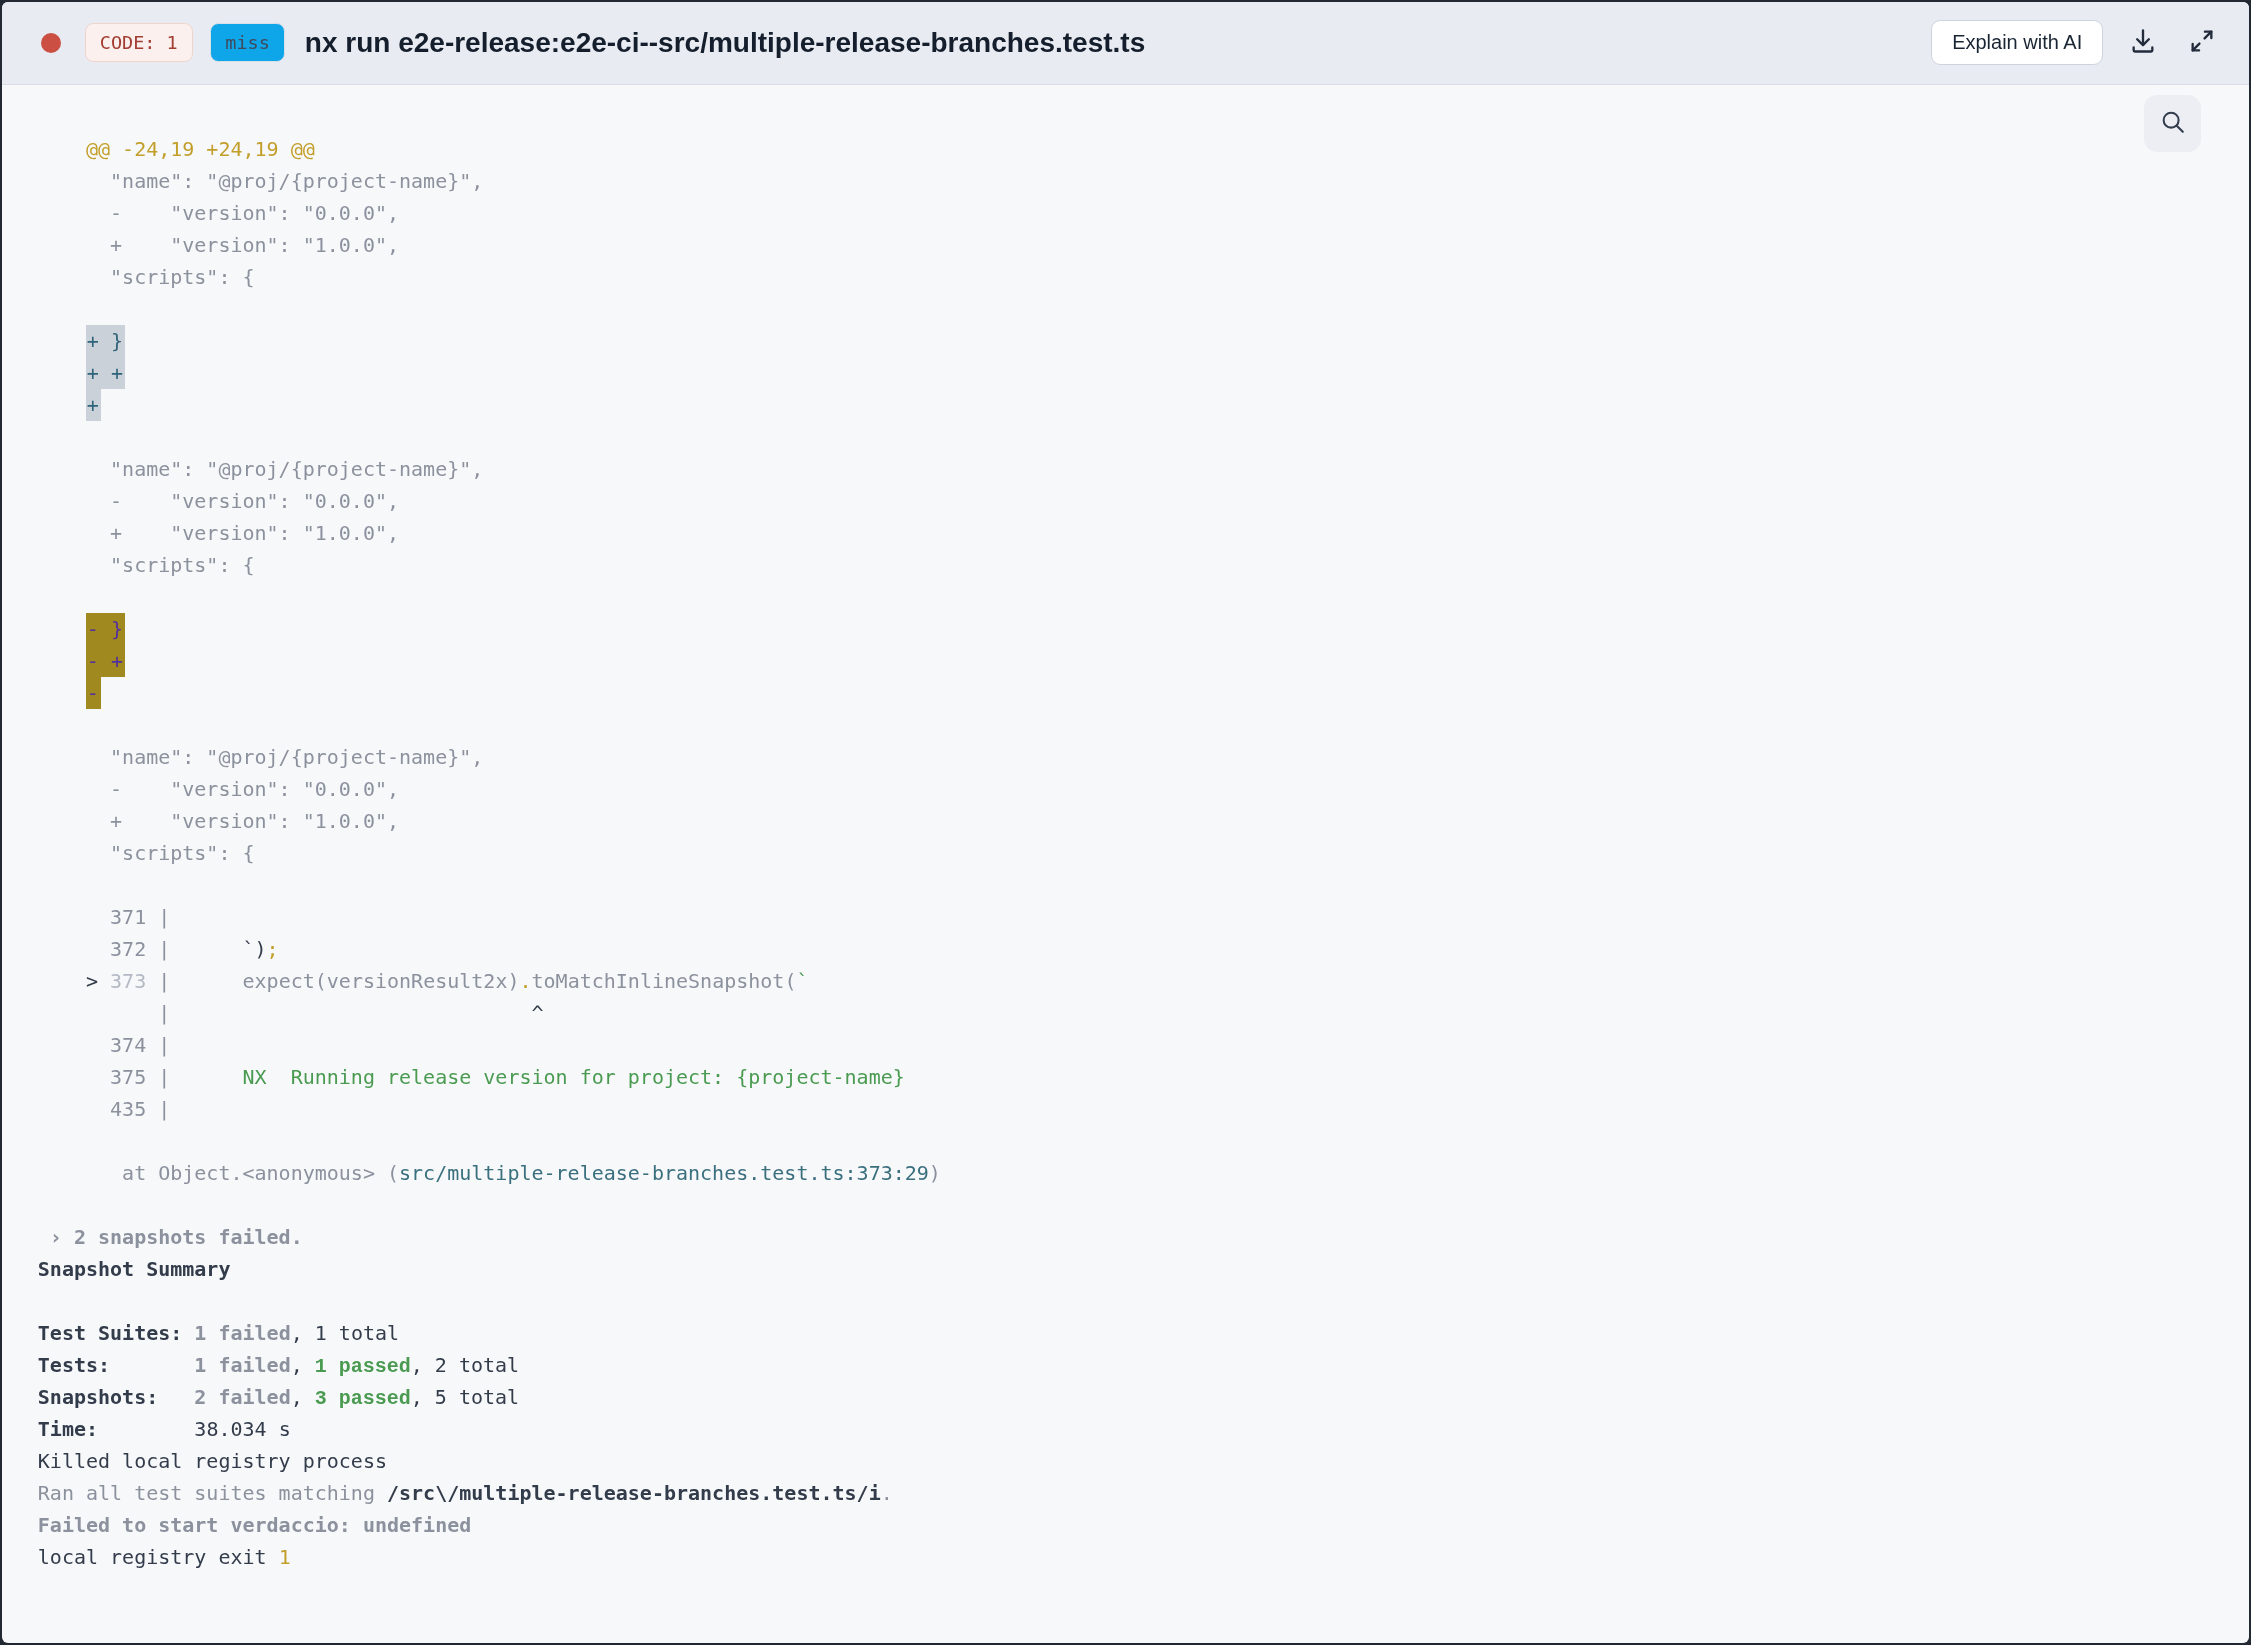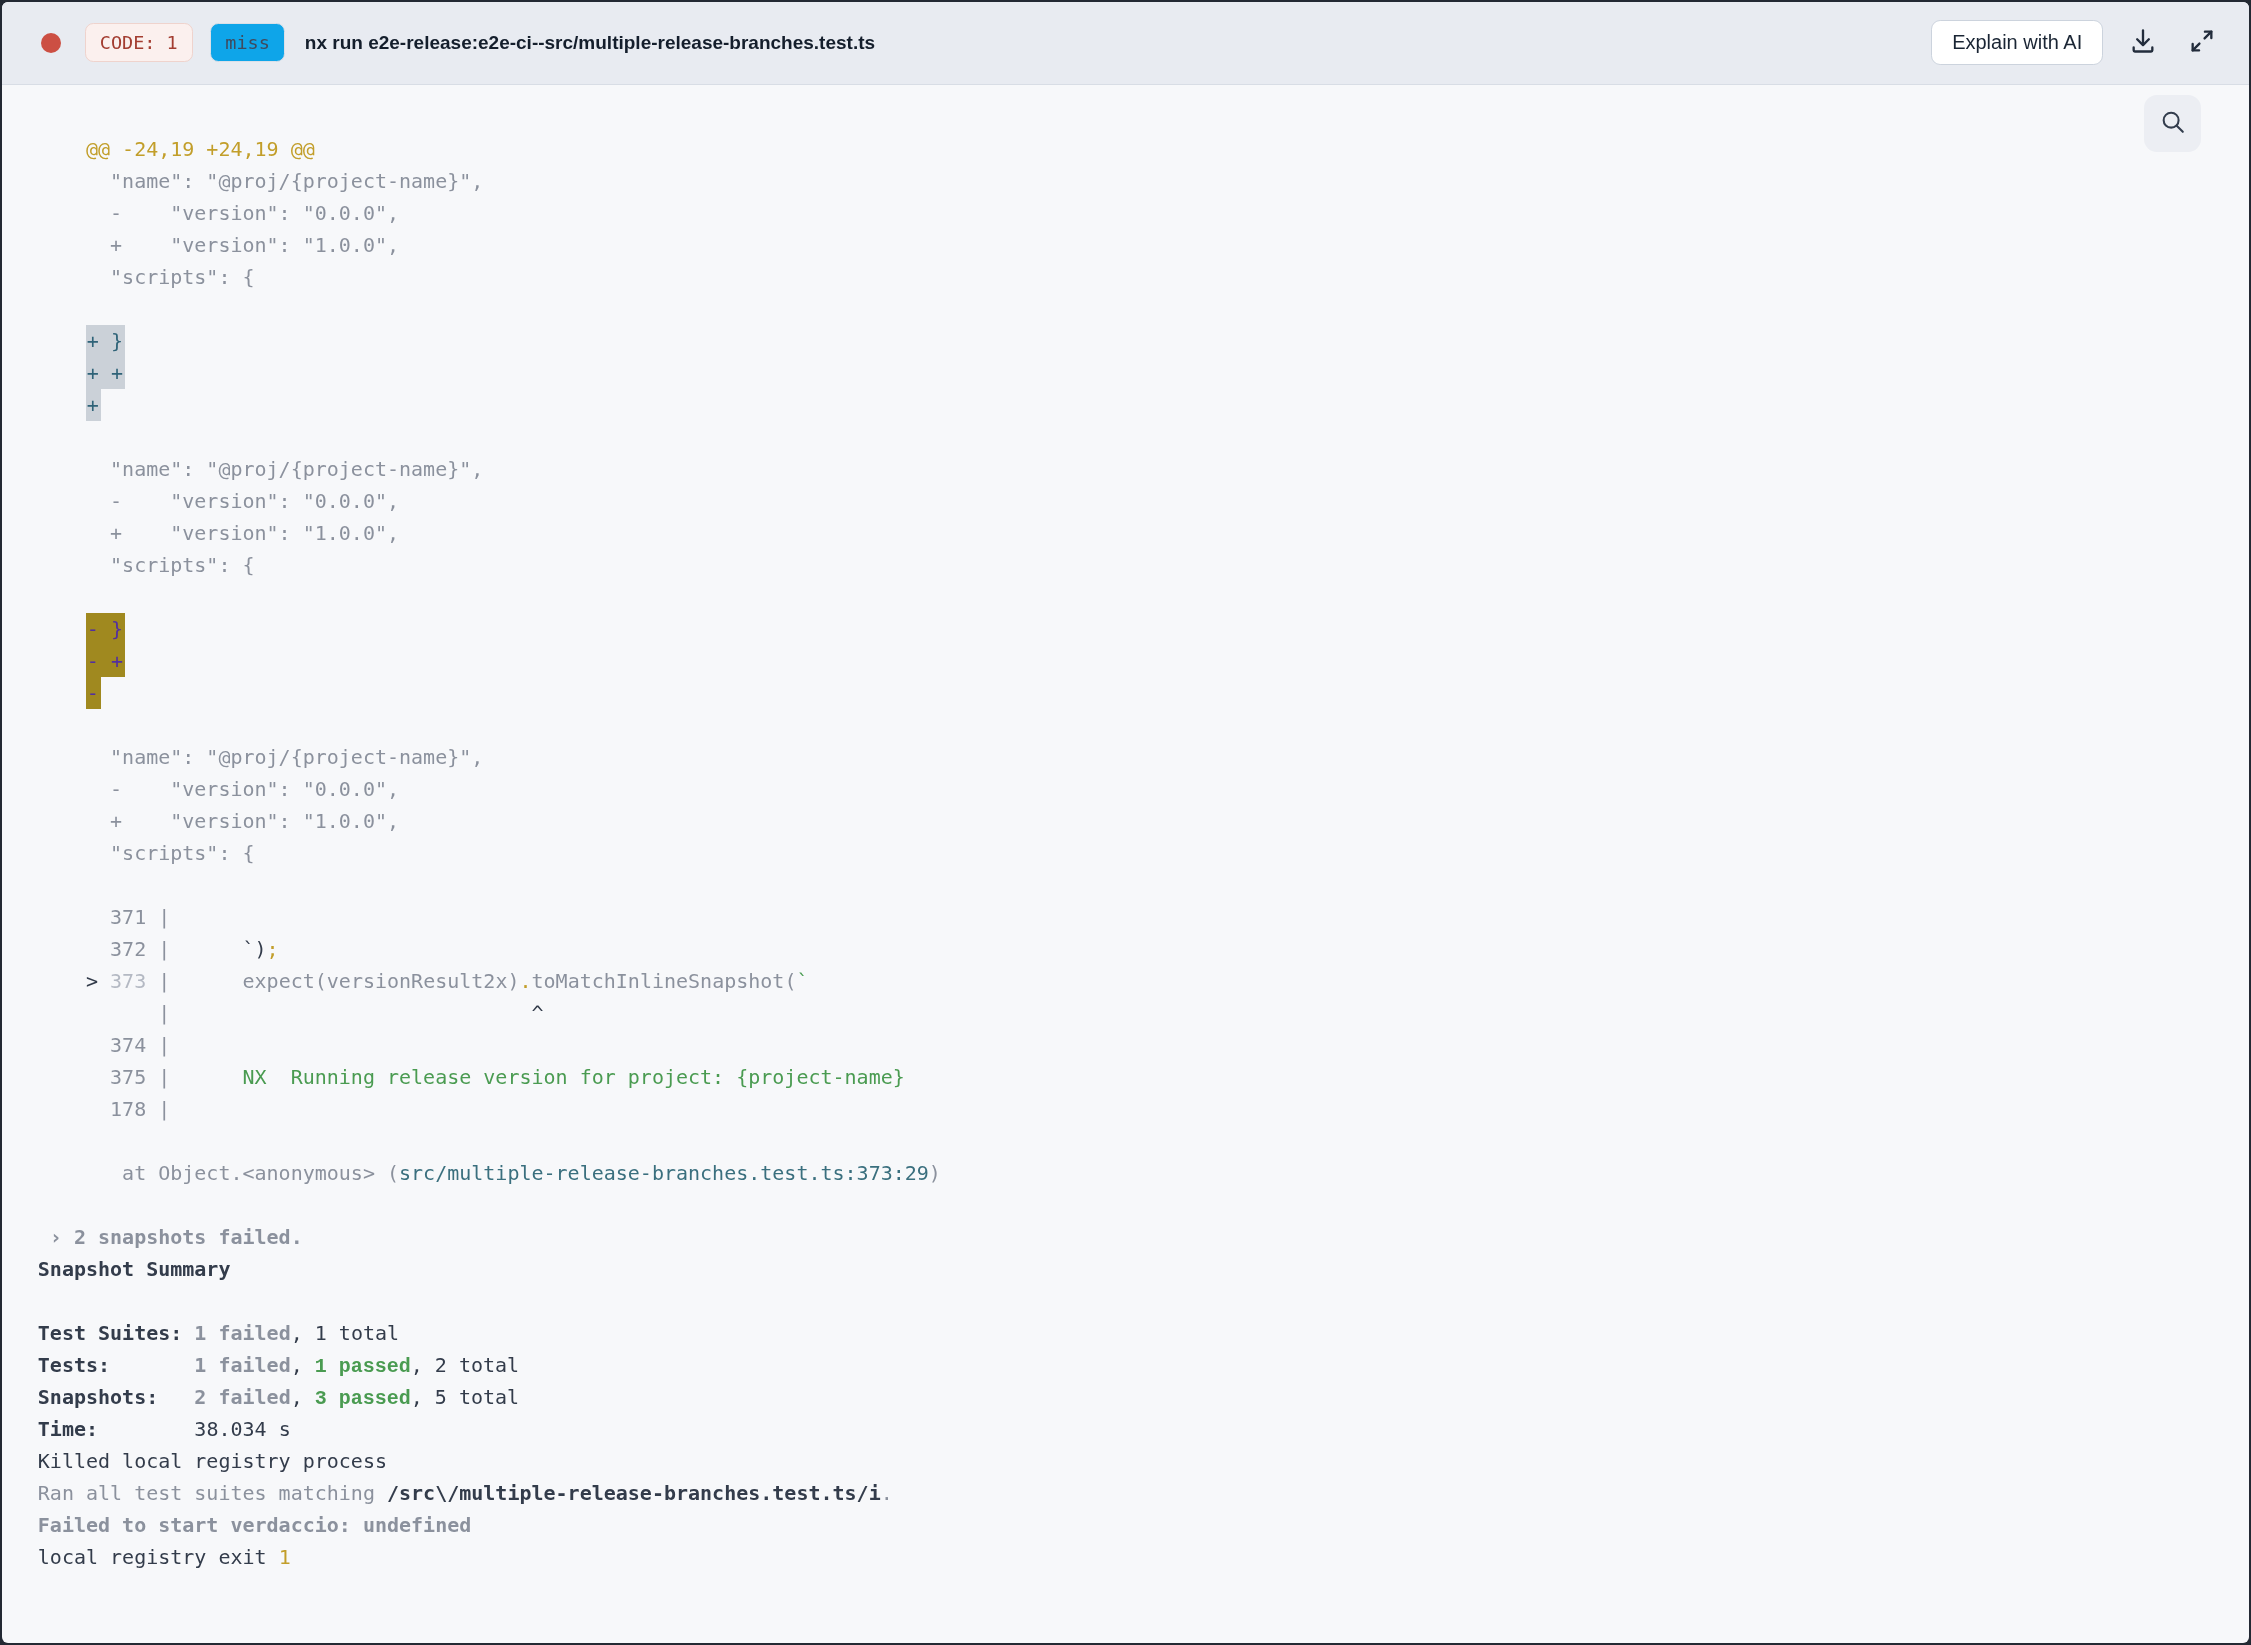--- a/index.html
+++ b/index.html
@@ -7,21 +7,21 @@
   .window{position:absolute;top:1.8px;left:1.8px;right:1.8px;bottom:1.8px;border-radius:6px;
           overflow:hidden;background:#f7f8fa;}
   
   .hdr{height:82px;background:#e8ebf1;border-bottom:0.9px solid #d8dde5;
        display:flex;align-items:center;padding:0 28px 0 39px;}
   .dot{width:20px;height:20px;border-radius:50%;background:#cc4f43;flex:0 0 auto;}
   .badge{font-family:"DejaVu Sans Mono",monospace;font-size:18.5px;line-height:1;
          padding:9.2px 14px;border-radius:8.3px;flex:0 0 auto;}
   .badge.code{margin-left:24px;color:#a33d31;background:#fbf0ee;border:1.4px solid #efd3cd;}
   .badge.miss{margin-left:17.5px;color:#3f4a5e;background:#0ea5e9;border:1.4px solid #dbe0e8;text-align:right;}
-  .title{margin-left:20px;font-size:19px;font-weight:600;color:#141e2c;white-space:nowrap;
+  .title{margin-left:20px;font-size:28px;font-weight:600;color:#141e2c;white-space:nowrap;
          overflow:hidden;text-overflow:ellipsis;}
   .hdr .grow{flex:1 1 auto;}
   .explain{font-family:"Liberation Sans",sans-serif;font-size:20px;color:#1a2534;
            background:#ffffff;border:1.4px solid #ccd3dd;border-radius:9.2px;
            padding:10px 20px;cursor:pointer;flex:0 0 auto;}
   .iconbtn{background:transparent;border:none;padding:5.5px;margin-left:20px;cursor:pointer;
            display:flex;align-items:center;flex:0 0 auto;}
   .iconbtn svg{width:28px;height:28px;stroke:#222c3c;stroke-width:2;fill:none;
                stroke-linecap:round;stroke-linejoin:round;}
   
@@ -113,21 +113,21 @@
         <div class="tl"><span class="gray">      -    "version": "0.0.0",</span></div>
         <div class="tl"><span class="gray">      +    "version": "1.0.0",</span></div>
         <div class="tl"><span class="gray">      "scripts": {</span></div>
         <div class="tl">&nbsp;</div>
         <div class="tl"><span class="gray">      371 |</span></div>
         <div class="tl"><span class="gray">      372 |      </span><span class="dark">`)</span><span class="gold">;</span></div>
         <div class="tl"><span class="gray">    </span><span class="dark">&gt; </span><span class="lgray">373</span><span class="gray"> |      </span><span class="gray">expect(versionResult2x)</span><span class="gold">.</span><span class="gray">toMatchInlineSnapshot(</span><span class="green">`</span></div>
         <div class="tl"><span class="gray">          |</span><span class="gray">                              </span><span class="dark">^</span></div>
         <div class="tl"><span class="gray">      374 |</span></div>
         <div class="tl"><span class="gray">      375 |</span><span class="green">      NX  Running release version for project: {project-name}</span></div>
-        <div class="tl"><span class="gray">      178 |</span></div>
+        <div class="tl"><span class="gray">      435 |</span></div>
         <div class="tl">&nbsp;</div>
         <div class="tl"><span class="gray">       at Object.&lt;anonymous&gt; (</span><span class="teal">src/multiple-release-branches.test.ts:373:29</span><span class="gray">)</span></div>
         <div class="tl">&nbsp;</div>
         <div class="tl"><span class="grayb"> › 2 snapshots failed.</span></div>
         <div class="tl"><span class="darkb">Snapshot Summary</span></div>
         <div class="tl">&nbsp;</div>
         <div class="tl"><span class="darkb">Test Suites: </span><span class="grayb">1 failed</span><span class="dark">, 1 total</span></div>
         <div class="tl"><span class="darkb">Tests:</span><span class="dark">       </span><span class="grayb">1 failed</span><span class="dark">, </span><span class="greenb">1 passed</span><span class="dark">, 2 total</span></div>
         <div class="tl"><span class="darkb">Snapshots:</span><span class="dark">   </span><span class="grayb">2 failed</span><span class="dark">, </span><span class="greenb">3 passed</span><span class="dark">, 5 total</span></div>
         <div class="tl"><span class="darkb">Time:</span><span class="dark">        38.034 s</span></div>

